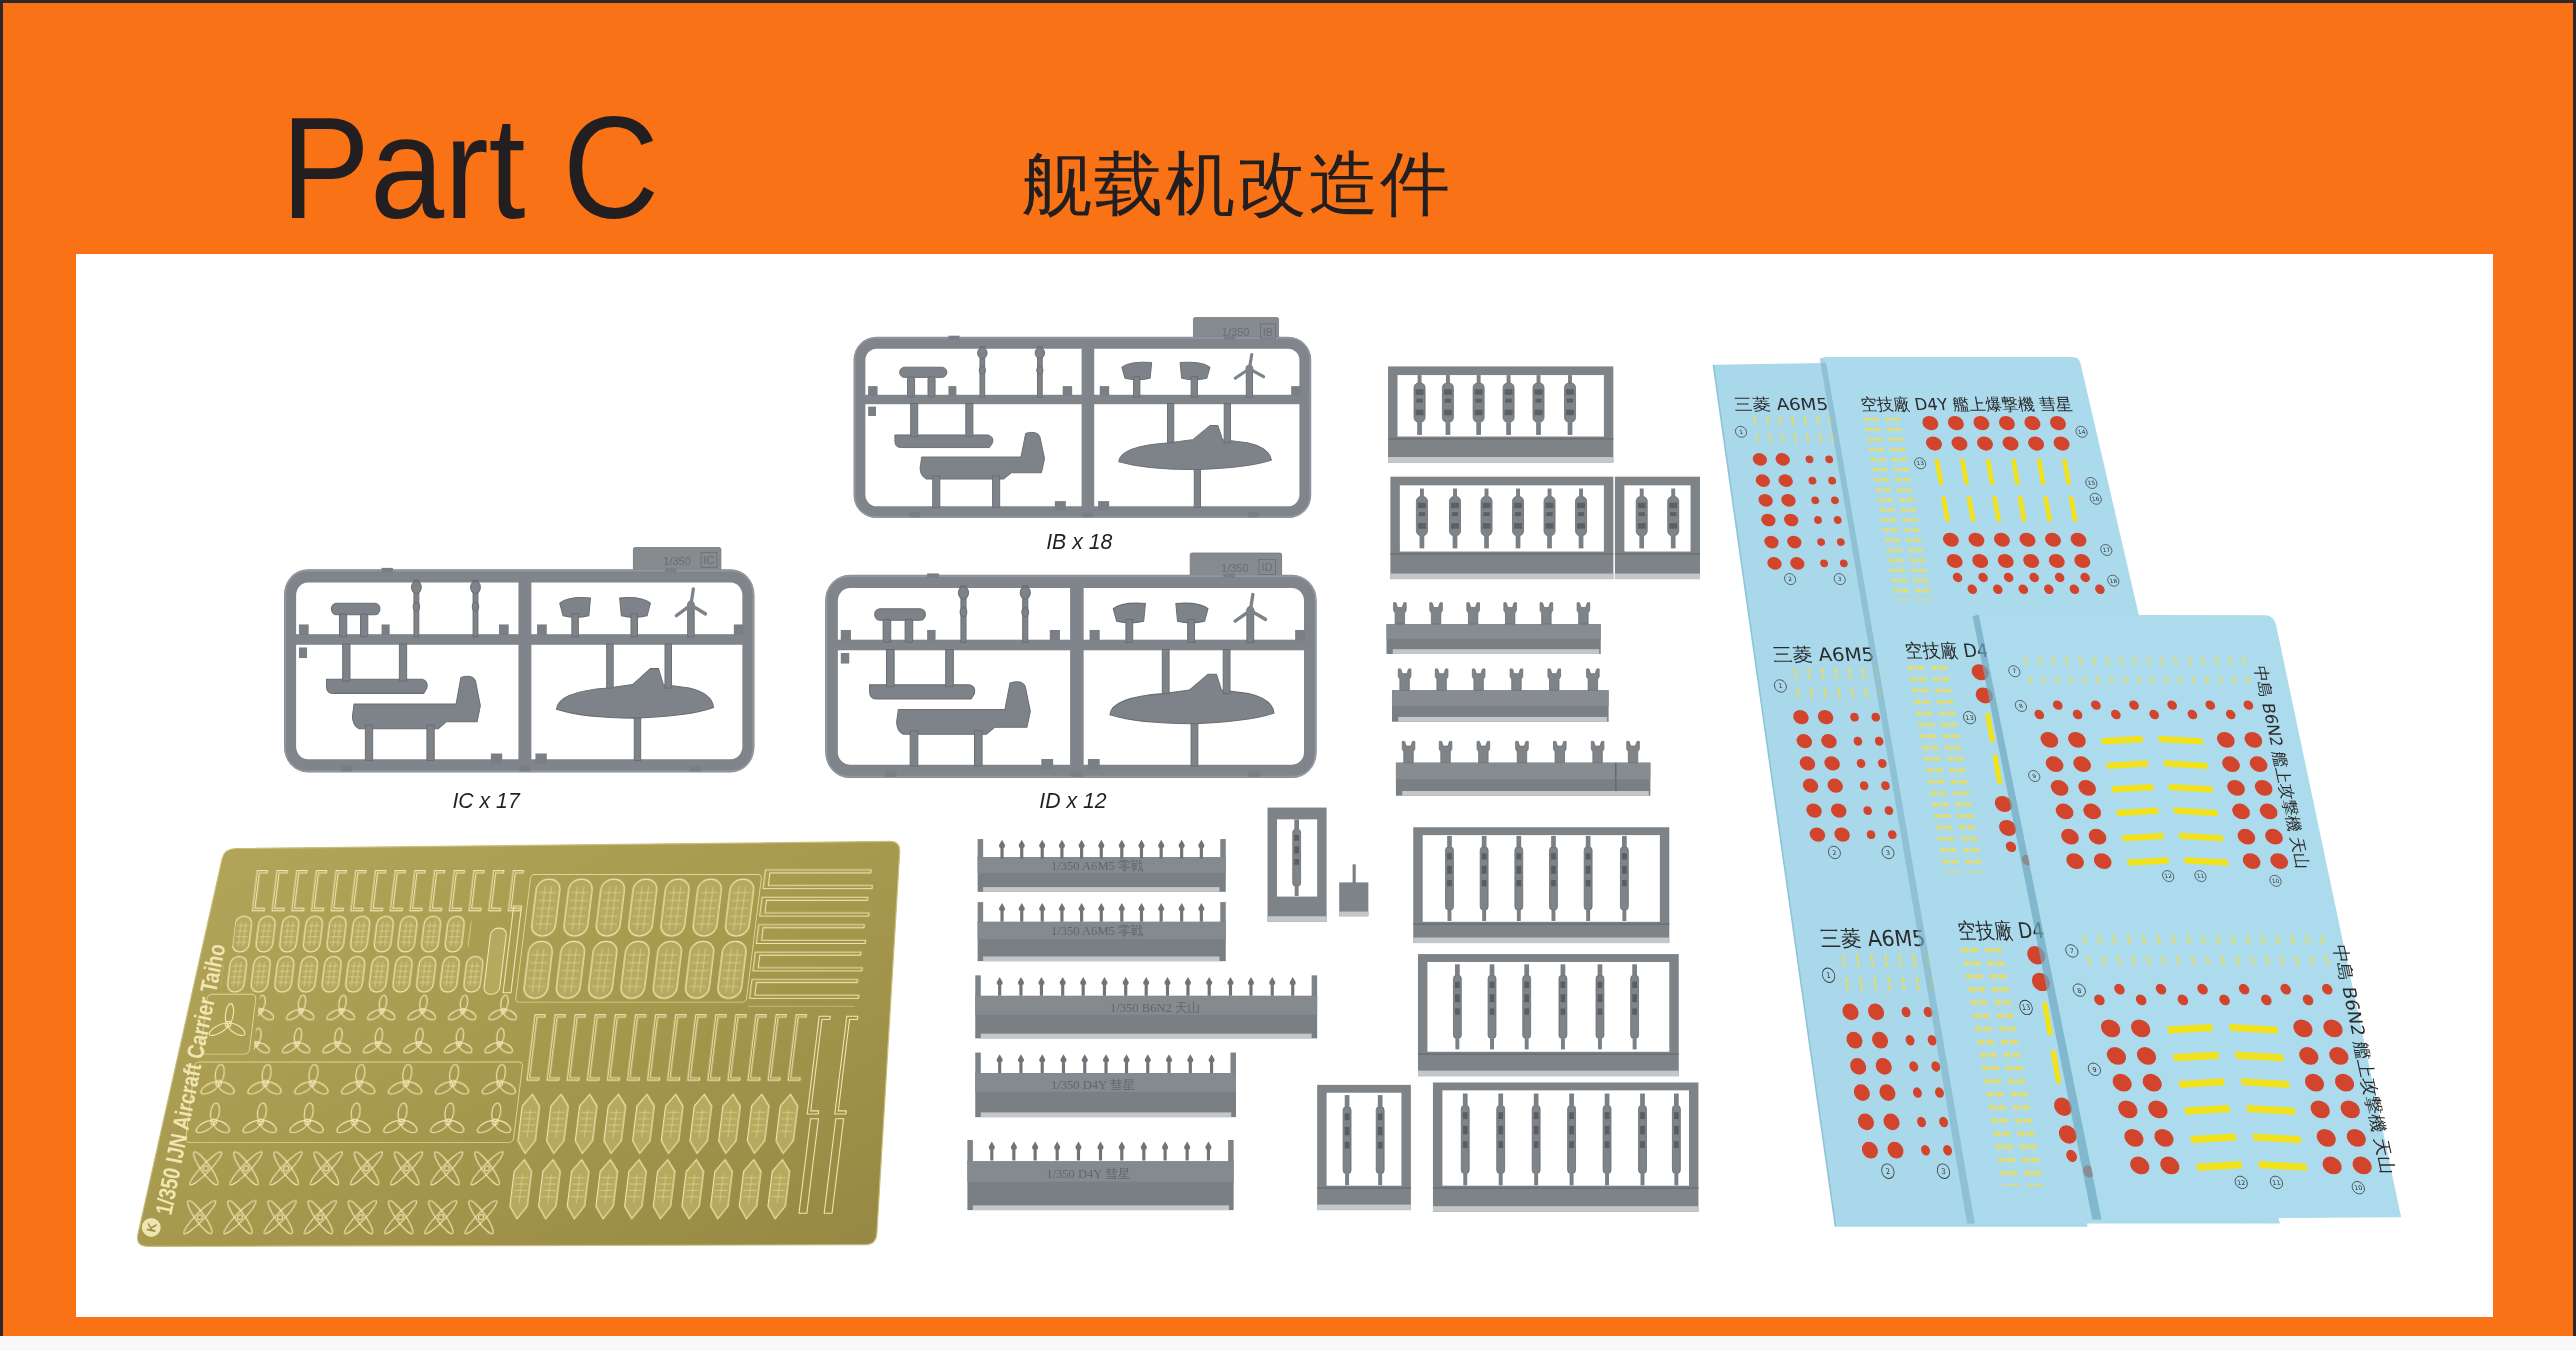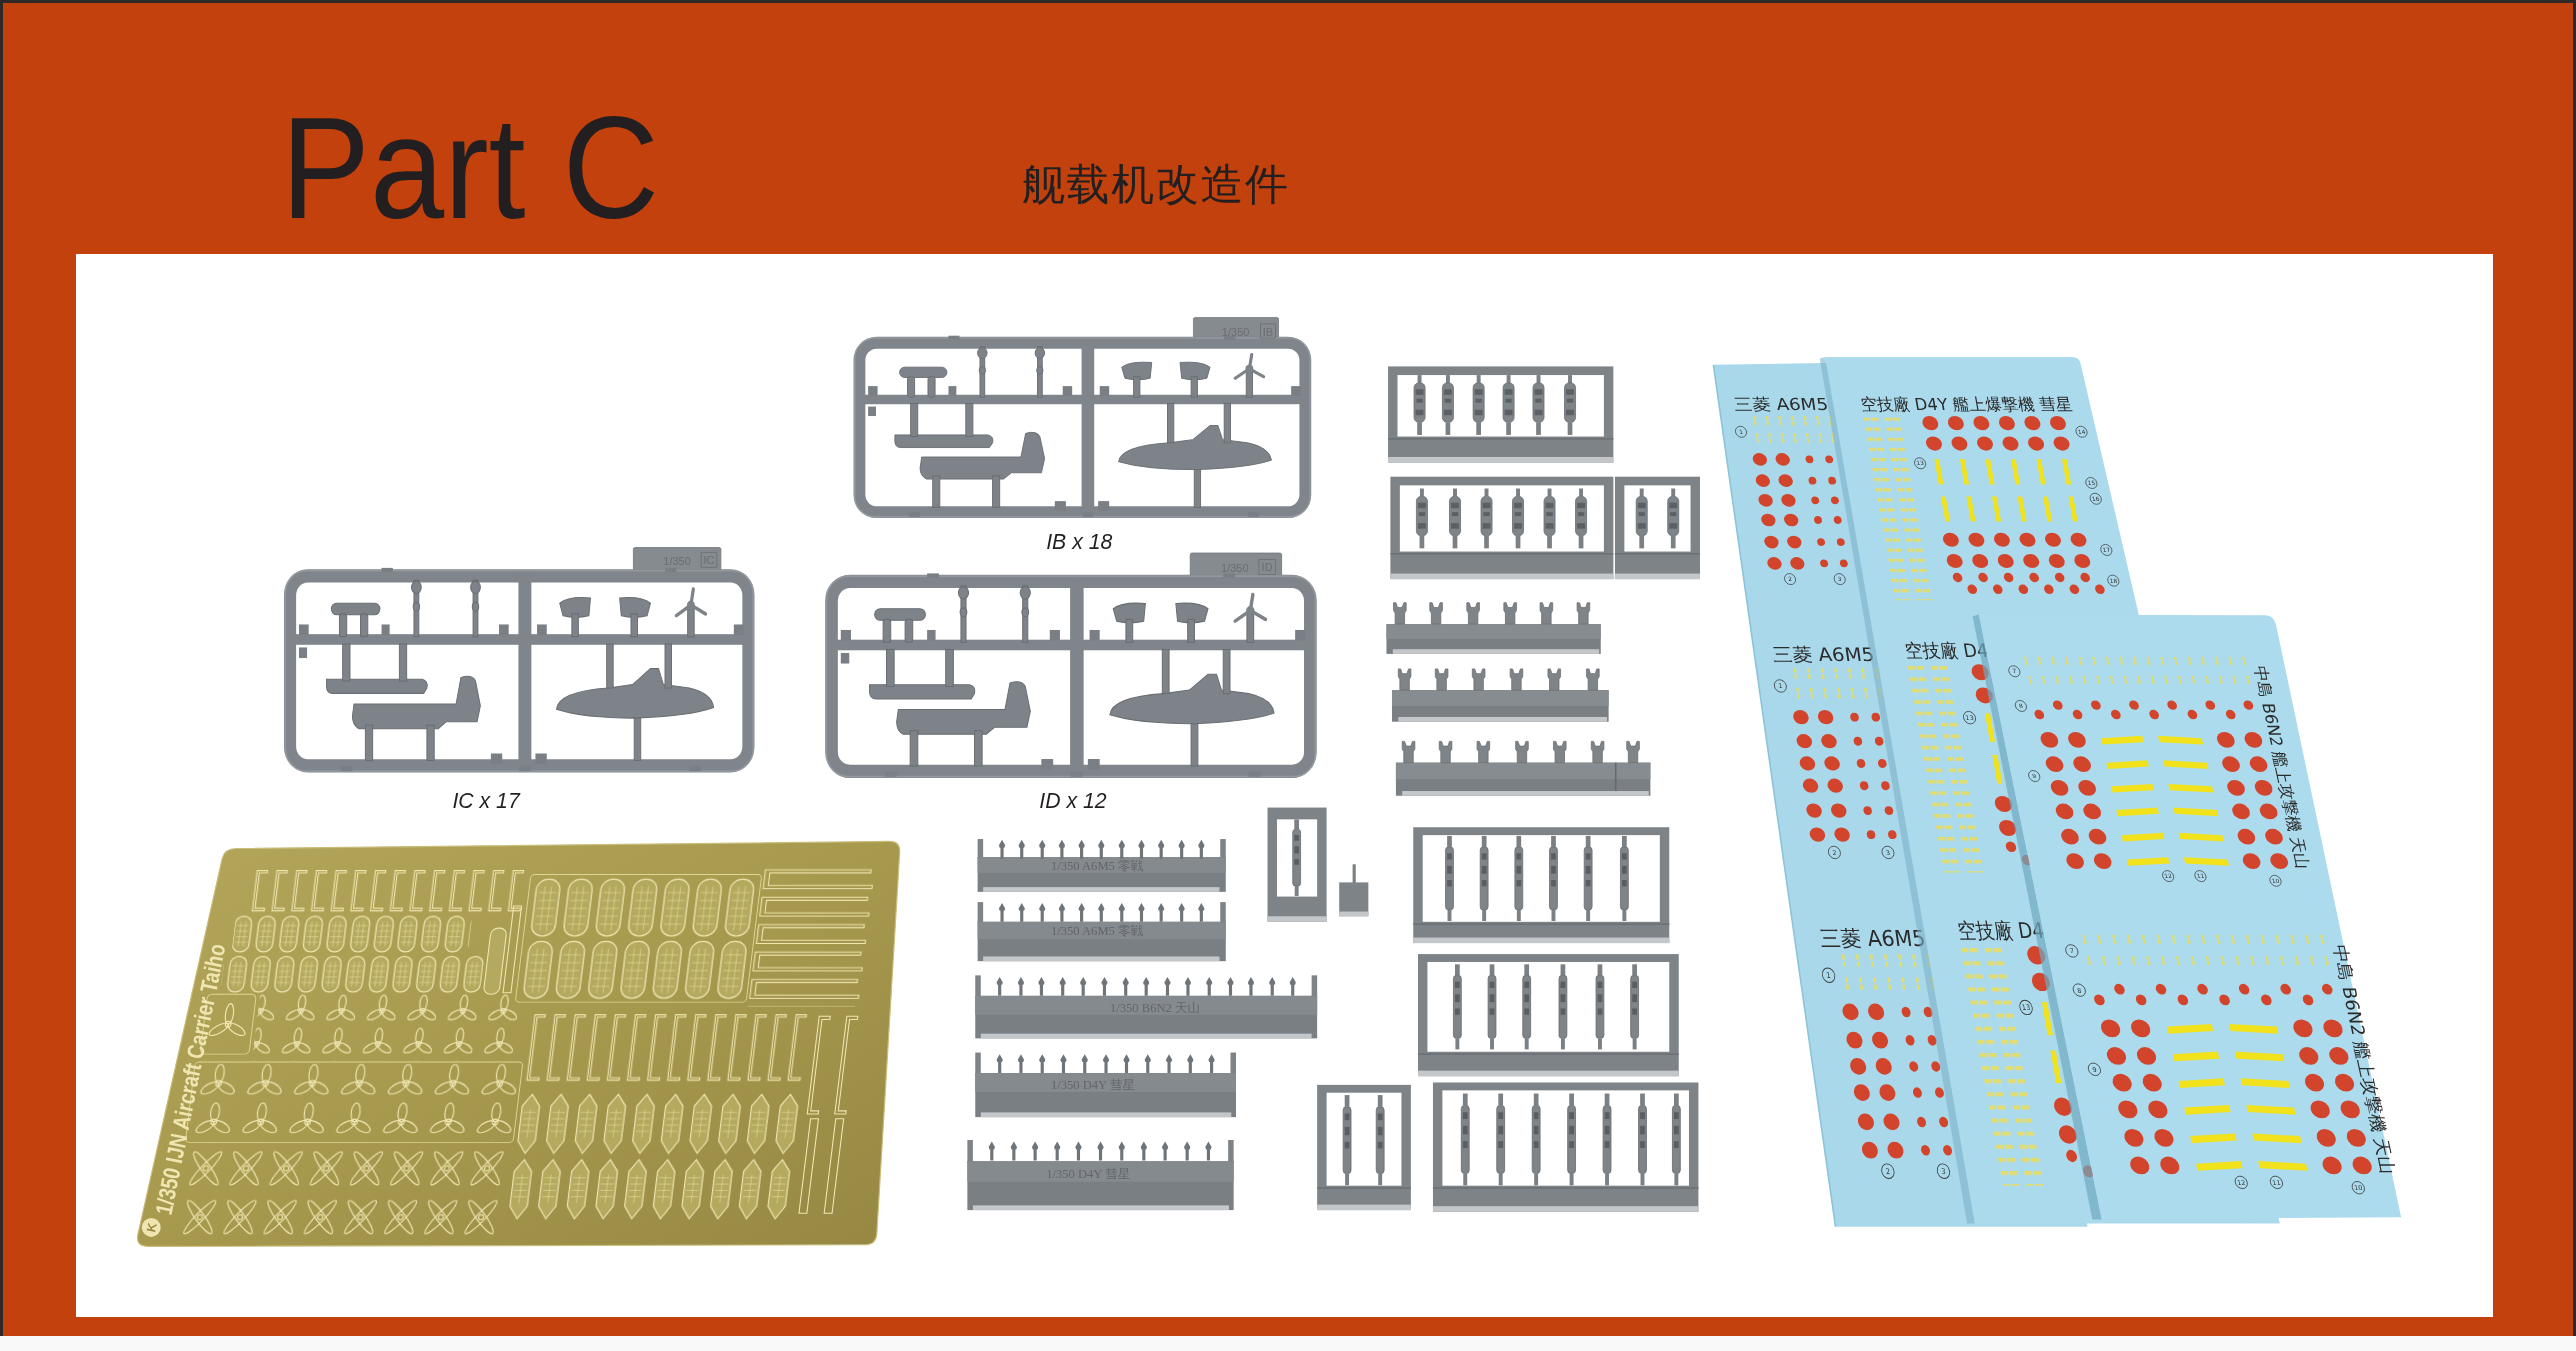--- a/index.html
+++ b/index.html
@@ -1,20 +1,20 @@
 <!DOCTYPE html>
 <html style="font-size:12.6px"><head>
 <meta charset="utf-8">
 <style>
   html,body{margin:0;padding:0;background:#f9f9f9;}
-  #page{position:relative;width:2576px;height:1336px;background:#c2410c;overflow:hidden;font-family:"Liberation Sans",sans-serif;}
+  #page{position:relative;width:2576px;height:1336px;background:#f97316;overflow:hidden;font-family:"Liberation Sans",sans-serif;}
   #photo{position:absolute;left:76px;top:254px;width:2417px;height:1063px;background:#ffffff;}
   #frame-border{position:absolute;left:0;top:0;width:2576px;height:1352px;box-sizing:border-box;border:3.2px solid #2e2826;pointer-events:none;}
   #title{position:absolute;left:281px;top:96px;font-family:"Liberation Sans",sans-serif;font-size:145px;line-height:145px;color:#231f20;transform:scaleX(0.92);transform-origin:0 0;white-space:nowrap;}
-  #subtitle{position:absolute;left:1022px;top:150px;font-family:"DejaVu Sans",sans-serif;font-size:43px;line-height:68px;color:#231f20;white-space:nowrap;letter-spacing:1.6px;}
+  #subtitle{position:absolute;left:1022px;top:150px;font-family:"DejaVu Sans",sans-serif;font-size:70px;line-height:68px;color:#231f20;white-space:nowrap;letter-spacing:1.6px;}
   #scene{position:absolute;left:0;top:0;}
   .lbl{font-family:"Liberation Sans",sans-serif;font-style:italic;font-size:27px;fill:#231f20;}
   .emb{font-family:"Liberation Serif",serif;font-size:16px;fill:#62666b;}
   .tag{font-family:"Liberation Sans",sans-serif;font-size:14px;fill:#6a6e73;}
   .dt{font-family:"DejaVu Sans",sans-serif;font-size:21px;fill:#2b2b2b;}
   .cn circle{fill:none;stroke:#3a3a3a;stroke-width:0.9;}
   .cn text{font-family:"DejaVu Sans",sans-serif;font-size:7.5px;fill:#333333;text-anchor:middle;}
   .pe-text{font-family:"Liberation Sans",sans-serif;font-weight:bold;font-size:30px;fill:#f0e6b2;}
   .pl{fill:#7e8389;stroke:#6a6e73;stroke-width:1.2;}
 </style>

